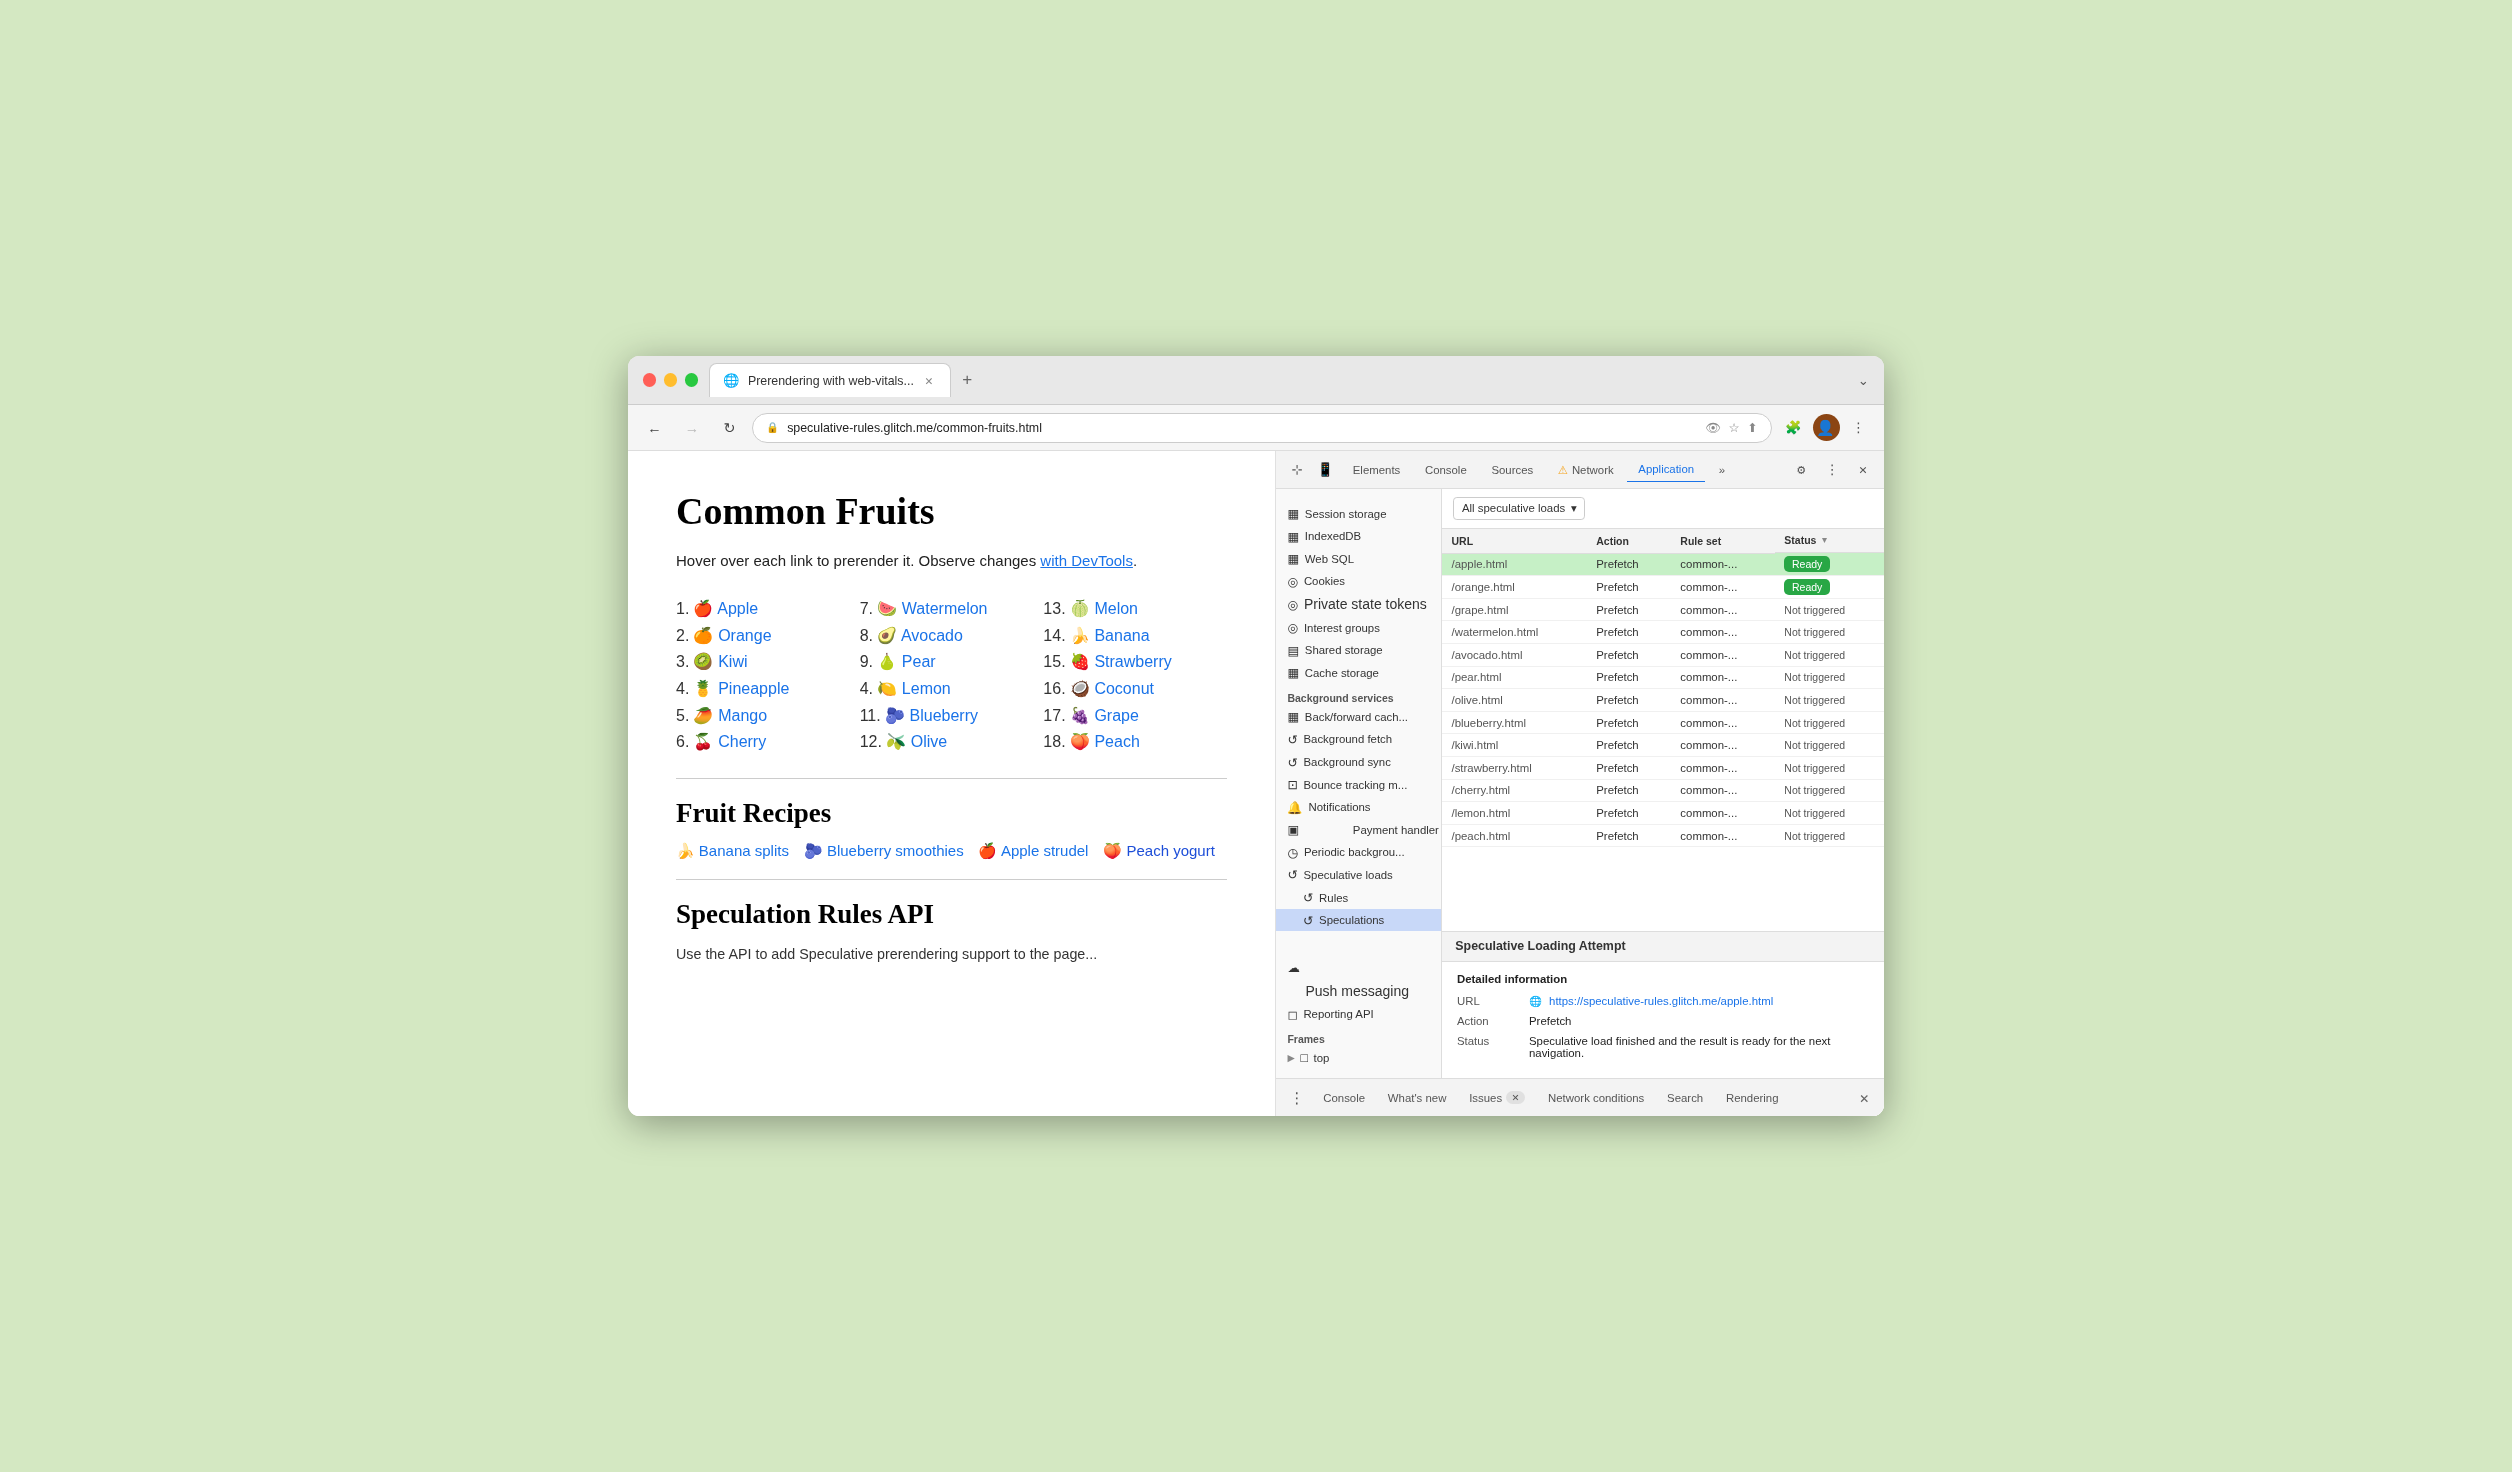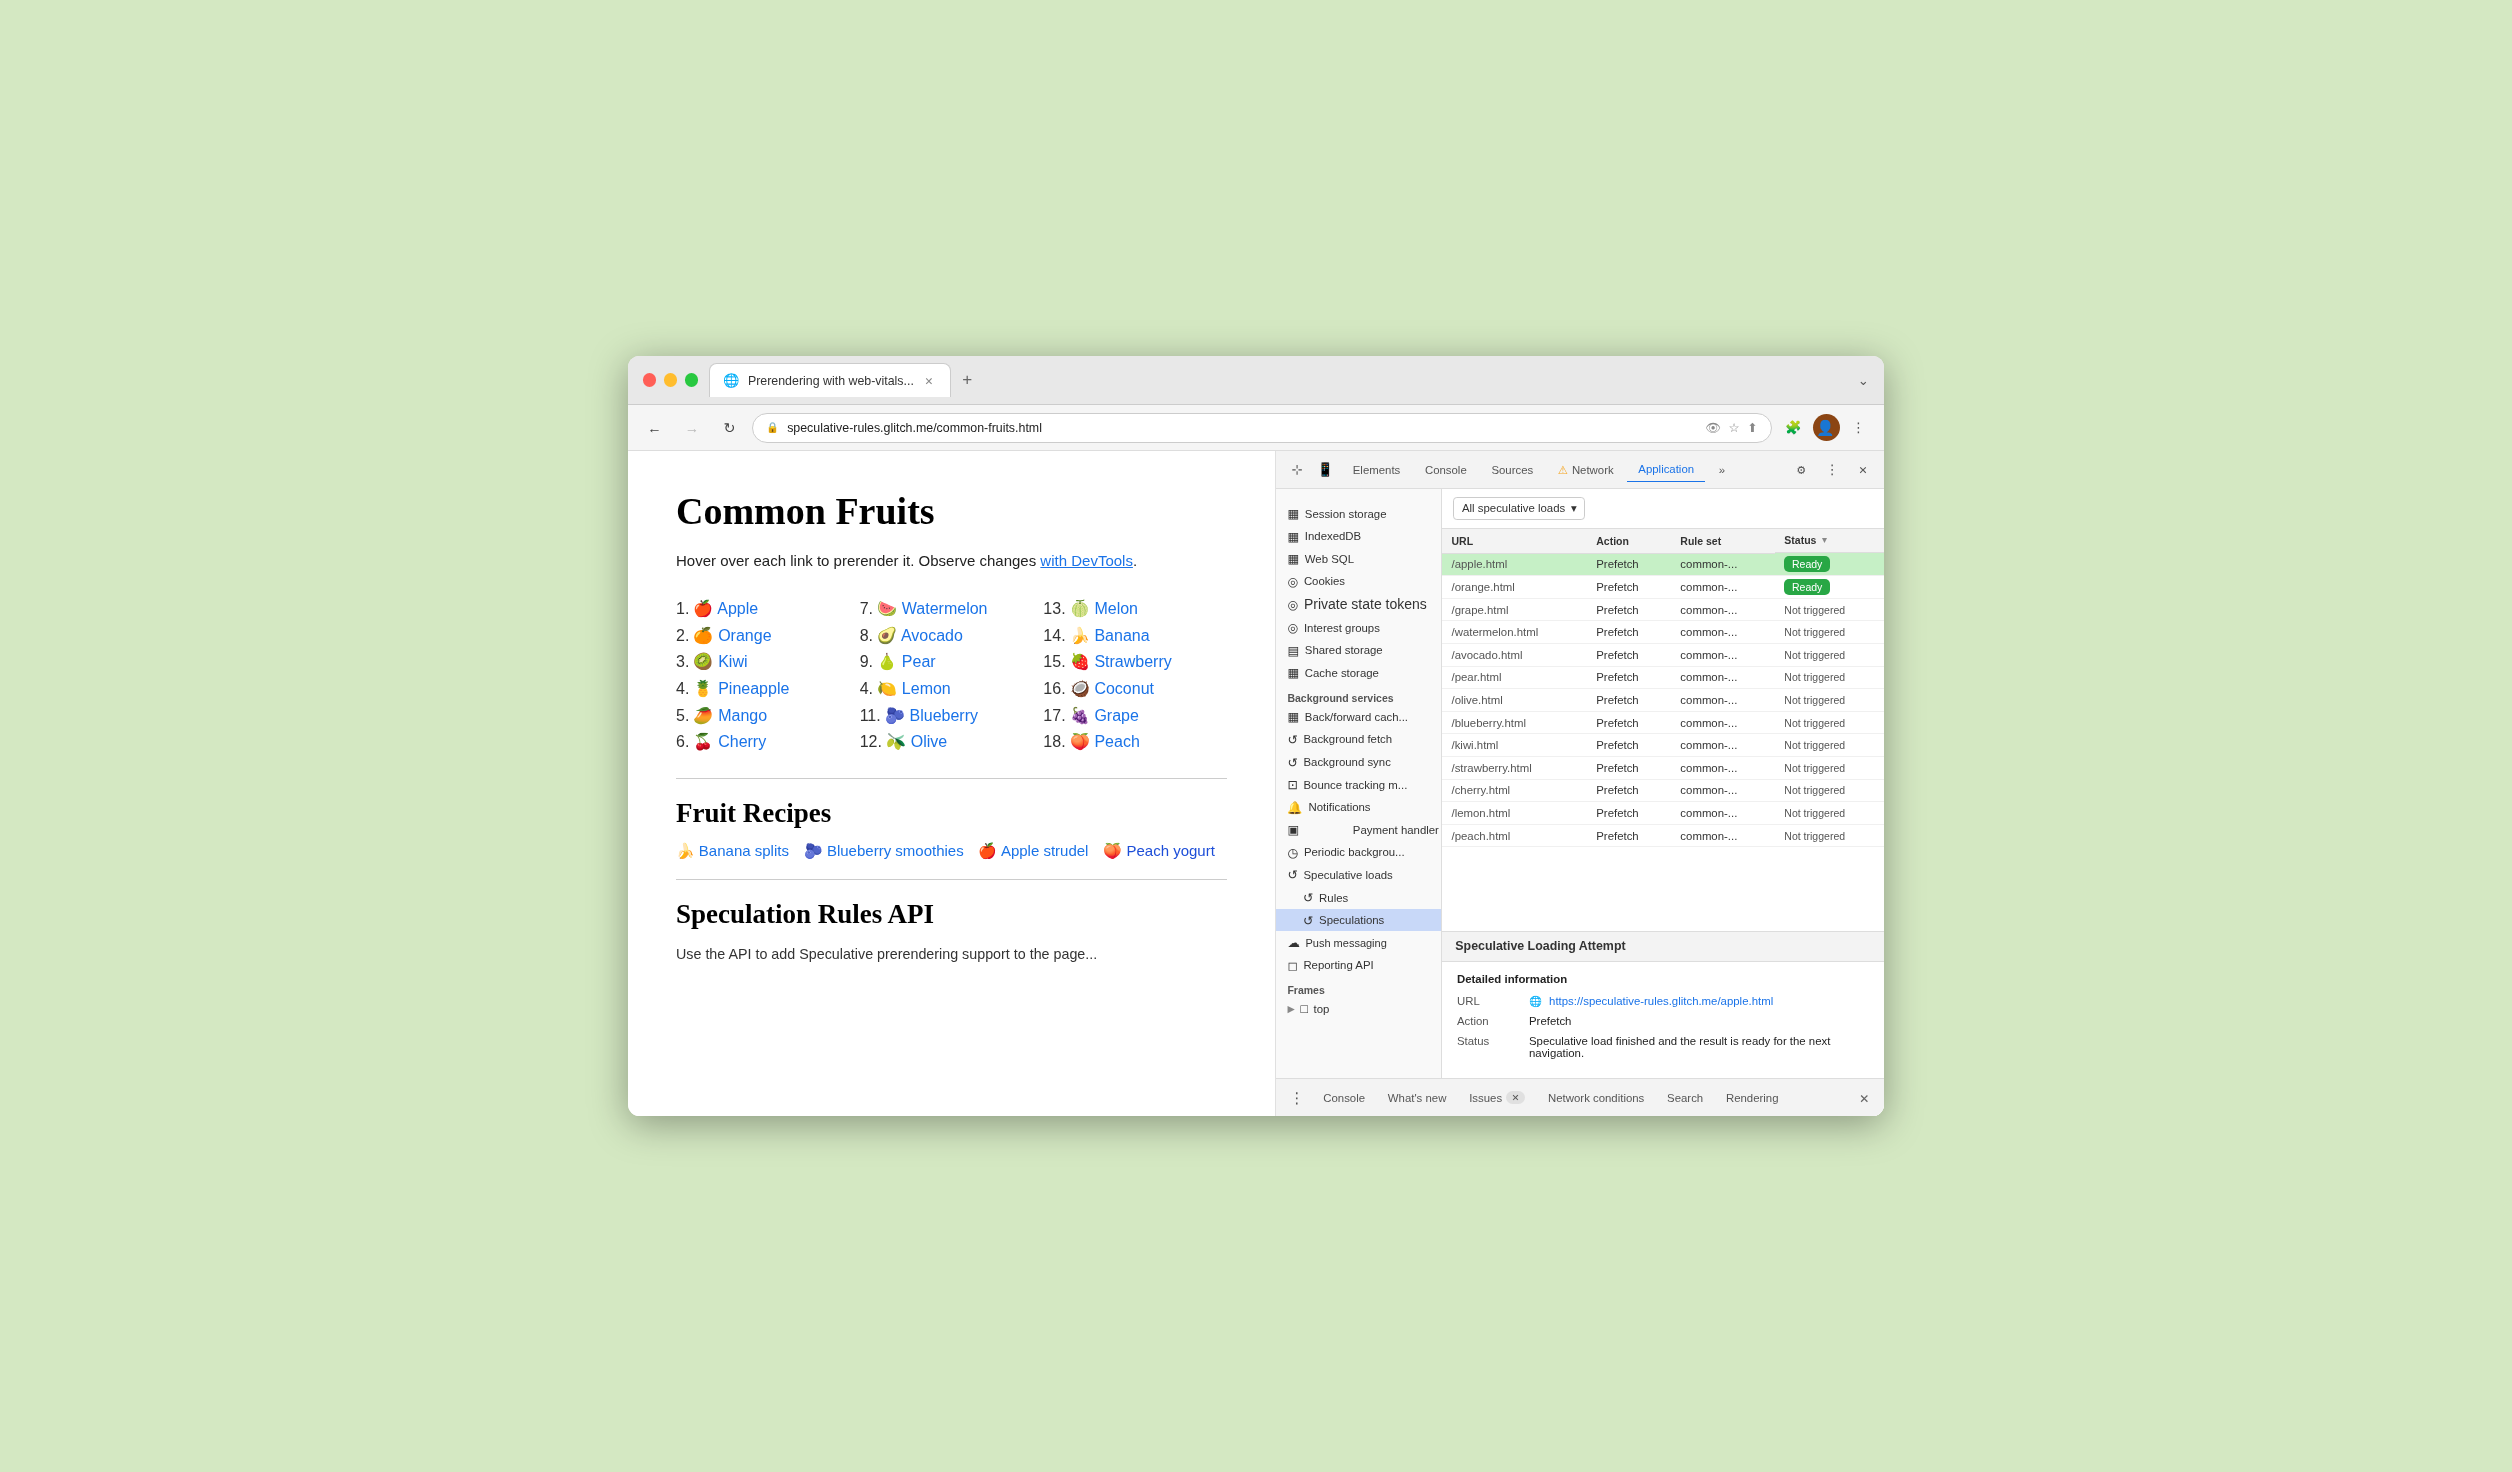--- a/index.html
+++ b/index.html
@@ -610,21 +610,21 @@
             <div class="sidebar-item" style="padding-left: 27px;">
               <span class="sidebar-icon">↺</span>
               <span style="font-size:11.4px;">Rules</span>
             </div>
             <div class="sidebar-item selected" style="padding-left: 27px;">
               <span class="sidebar-icon">↺</span>
               <span style="font-size:11.4px;">Speculations</span>
             </div>
             <div class="sidebar-item" style="padding-left: 11.4px;">
               <span class="sidebar-icon">☁</span>
-              <span style="font-size:11px;">Push messaging</span>
+              <span style="font-size:14px;margin-top:48px;">Push messaging</span>
             </div>
             <div class="sidebar-item" style="padding-left: 11.4px;">
               <span class="sidebar-icon">◻</span>
               <span style="font-size:11.4px;">Reporting API</span>
             </div>
             <div style="padding: 7.6px 11.4px 1.9px; font-size: 10.5px; font-weight: 600; color: rgb(85, 85, 85); font-family: -apple-system, sans-serif;">Frames</div>
             <div class="sidebar-item">
               <span style="font-size:9.5px;color:#888;">▶</span>
               <span class="sidebar-icon">□</span>
               <span>top</span>

